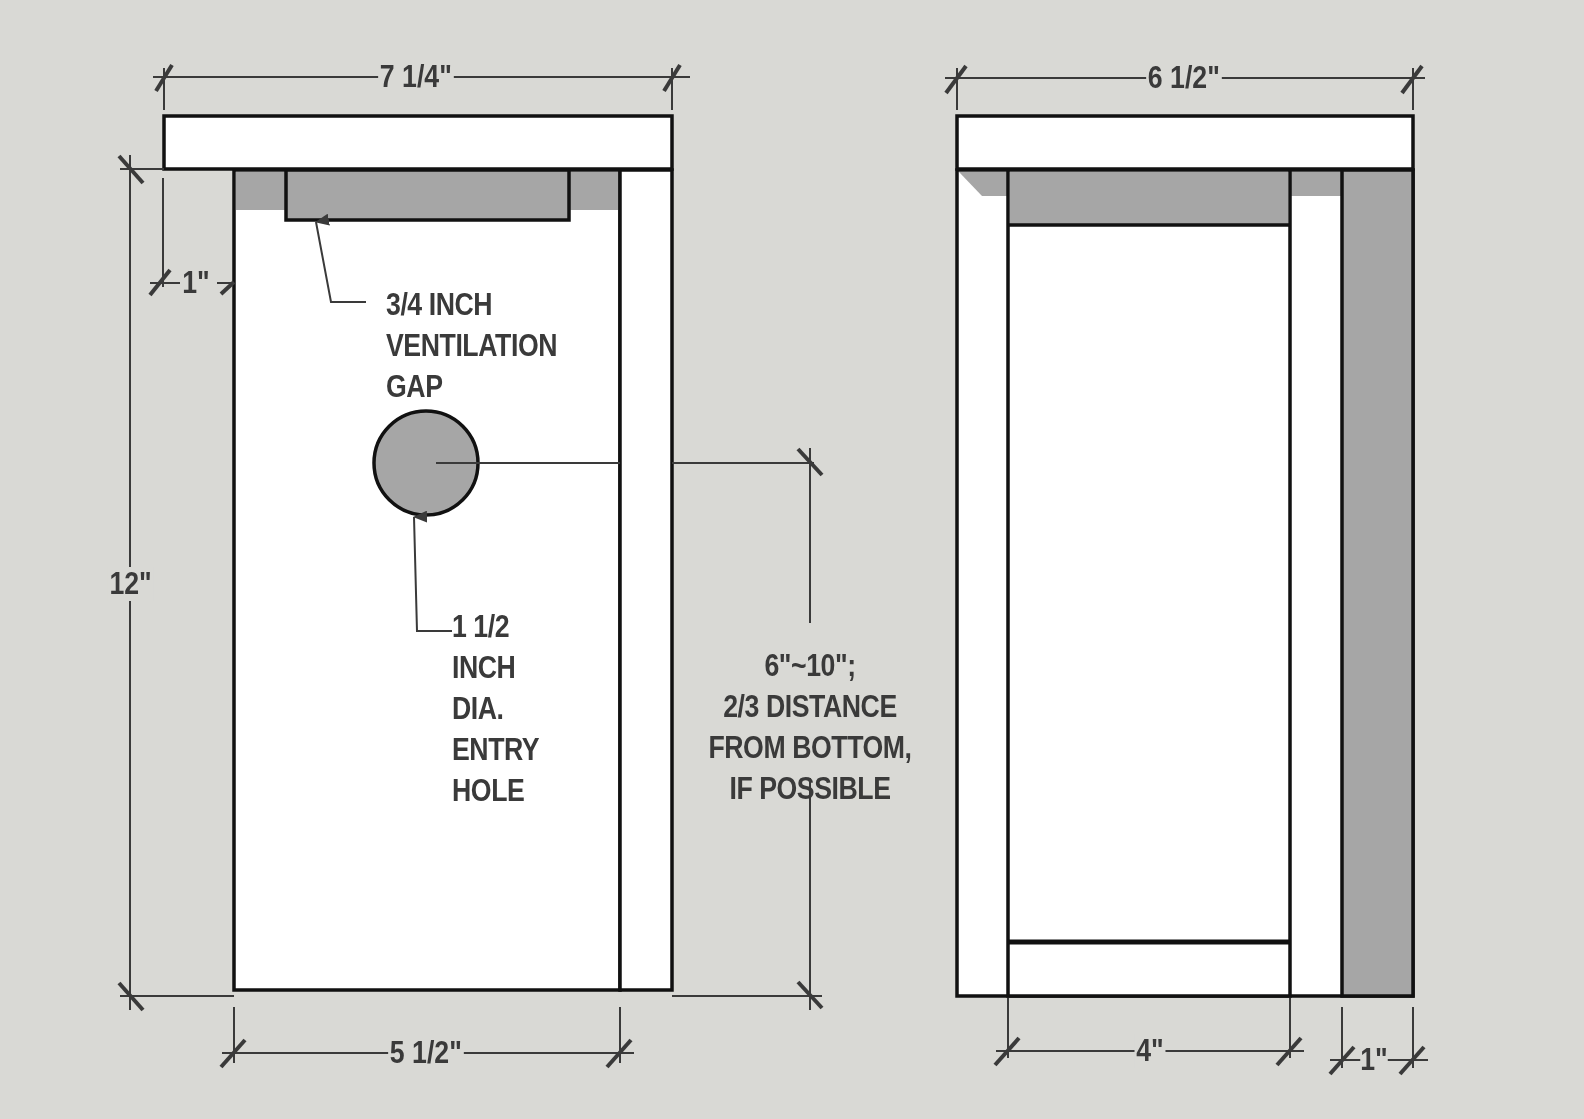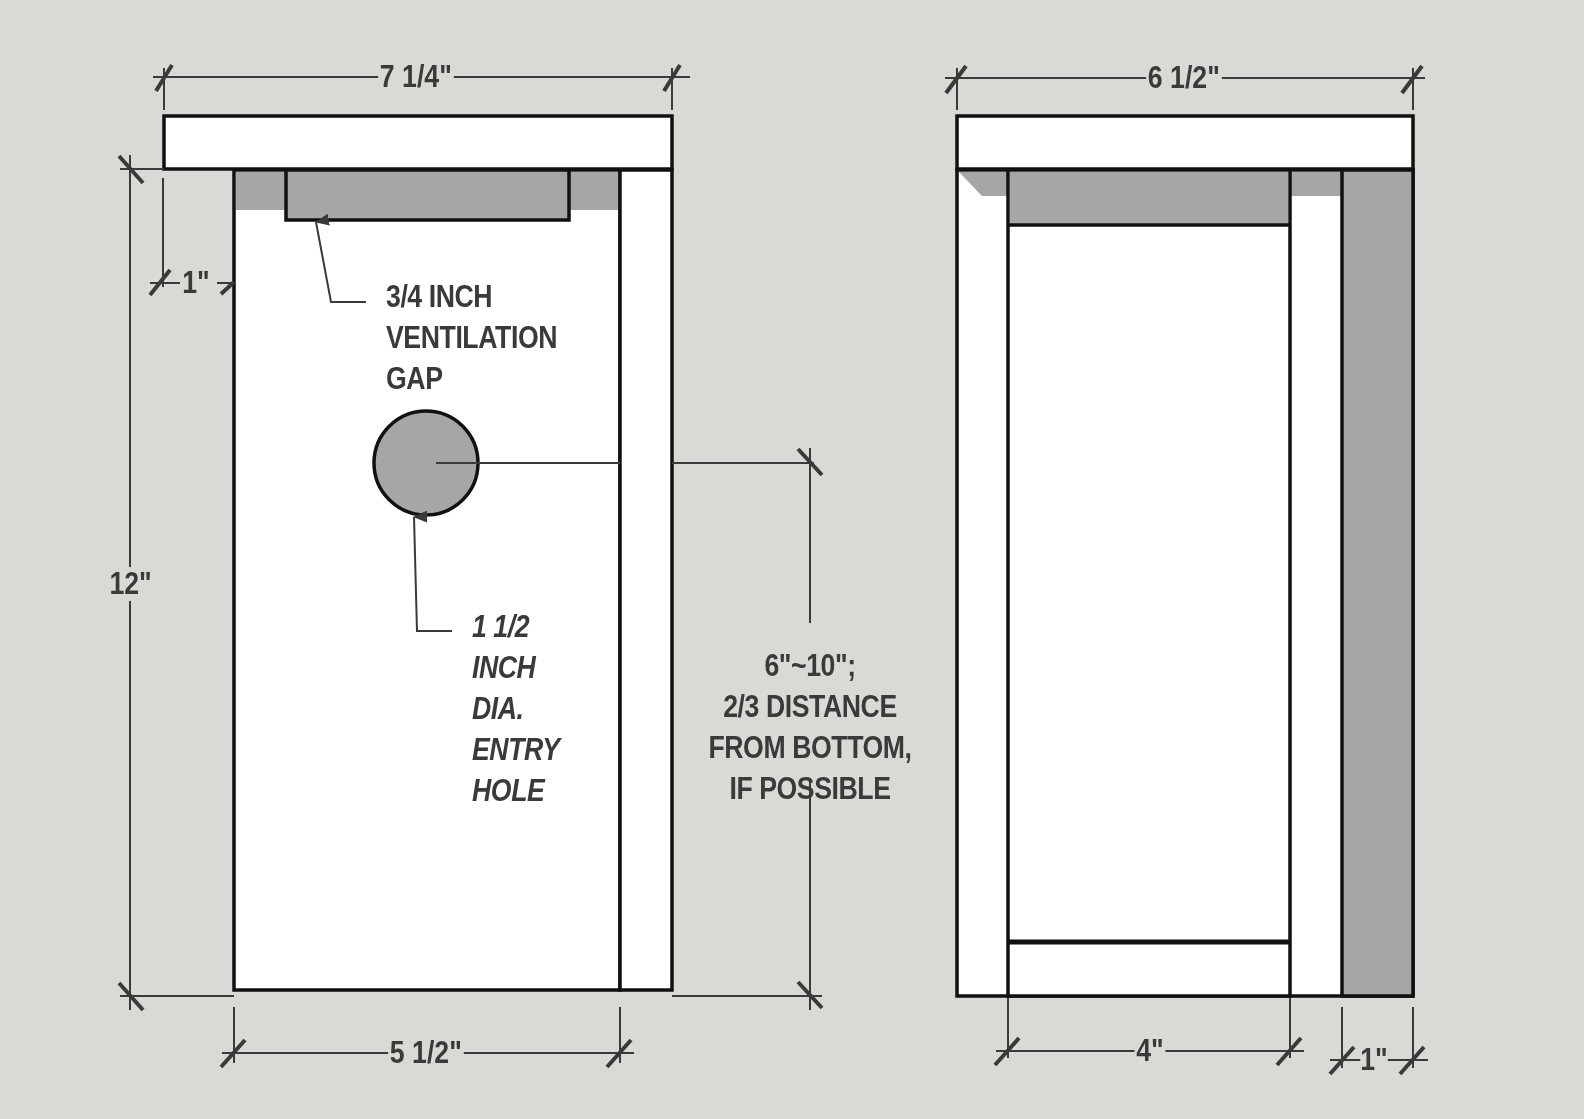--- a/index.html
+++ b/index.html
@@ -129,27 +129,27 @@
       <line x1="1400" y1="1074" x2="1424" y2="1047" stroke-width="4"></line>
     </g>
   </g>
 </svg>
 
 <div class="dim" style="left:372px; top:60px;">7 1/4"</div>
 <div class="dim" style="left:104px; top:567px;">12"</div>
 <div class="dim" style="left:180px; top:266px; padding:0;">1"</div>
 <div class="dim" style="left:382px; top:1036px;">5 1/2"</div>
 
-<div style="position:absolute; left:386px; top:276px;">
+<div style="position:absolute; left:386px; top:284px;">
   <div class="lbl" style="position:relative;">3/4 INCH</div>
   <div class="lbl" style="position:relative;">VENTILATION</div>
   <div class="lbl" style="position:relative;">GAP</div>
 </div>
 
-<div style="position:absolute; left:472px; top:606px;font-style:italic;">
+<div style="position:absolute; left:452px; top:606px;">
   <div class="lbl" style="position:relative;">1 1/2</div>
   <div class="lbl" style="position:relative;">INCH</div>
   <div class="lbl" style="position:relative;">DIA.</div>
   <div class="lbl" style="position:relative;">ENTRY</div>
   <div class="lbl" style="position:relative;">HOLE</div>
 </div>
 
 <div style="position:absolute; left:660px; top:645px; width:300px; text-align:center;">
   <div class="lbl center" style="position:relative;">6"~10";</div>
   <div class="lbl center" style="position:relative;">2/3 DISTANCE</div>

